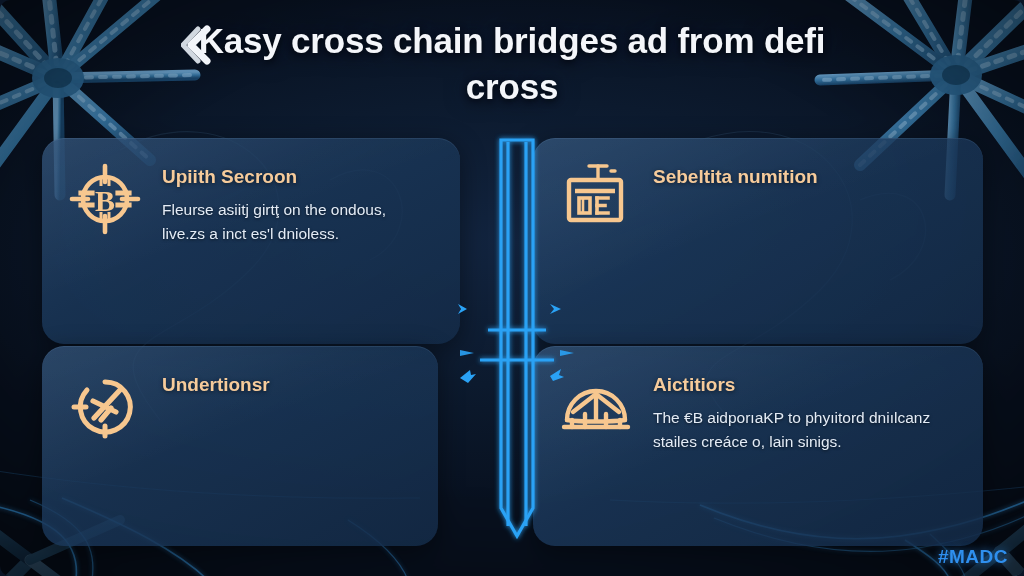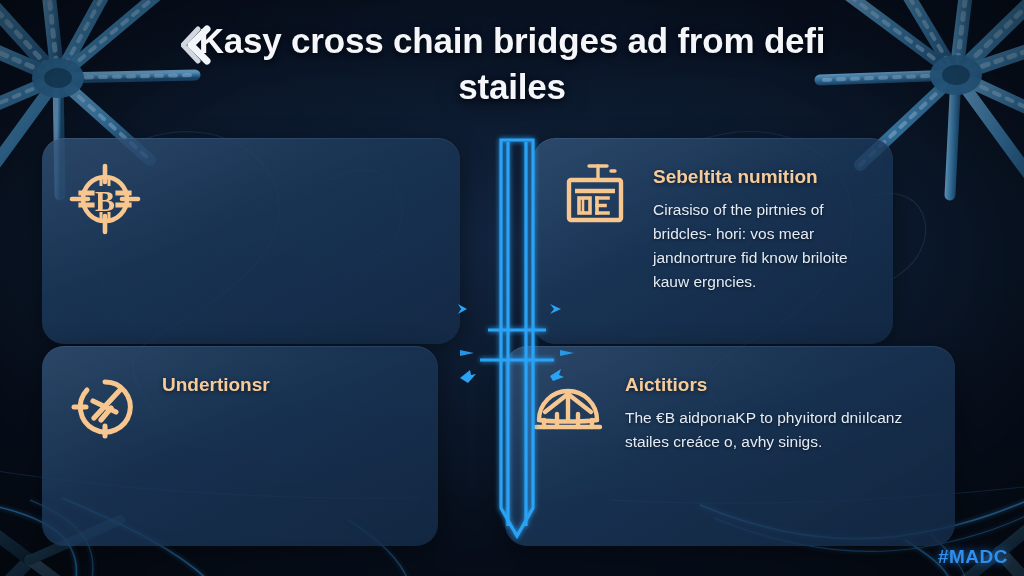--- a/index.html
+++ b/index.html
@@ -10,20 +10,21 @@
     position:relative;
   }
 
   
   #stage {
     position:absolute; inset:0;
     width:1024px; height:576px;
     background:
       radial-gradient(ellipse 60% 45% at 50% 42%, #12243f 0%, #0c1a2e 55%, #081120 100%);
     overflow:hidden;
+    border-radius:10px;
   }
   .bgsvg { position:absolute; inset:0; width:1024px; height:576px; }
 
   
   #title-block {
     position:absolute; left:0; top:18px; width:1024px;
     text-align:center; z-index:6;
   }
   #title-block .tl {
     display:block;
@@ -47,23 +48,23 @@
       linear-gradient(150deg, rgba(40,74,113,.80) 0%, rgba(27,56,90,.82) 42%, rgba(20,43,72,.86) 100%);
     box-shadow:0 6px 26px rgba(0,0,0,.42), inset 0 1px 0 rgba(140,180,220,.13);
     overflow:hidden;
   }
   .card::after{
     content:""; position:absolute; inset:0; border-radius:22px;
     background:linear-gradient(160deg, rgba(255,255,255,.045), rgba(255,255,255,0) 46%);
     pointer-events:none;
   }
   #card-tl { left:42px;  top:138px; width:418px; height:206px; }
-  #card-tr { left:533px; top:138px; width:360px; height:206px; }
+  #card-tr { left:533px; top:138px; width:450px; height:206px; }
   #card-bl { left:42px;  top:346px; width:396px; height:200px; }
-  #card-br { left:505px; top:346px; width:450px; height:200px; }
+  #card-br { left:533px; top:346px; width:450px; height:200px; }
 
   .card-inner { position:relative; z-index:2; display:flex; padding:24px 22px 18px 26px; gap:20px; }
   .icon-wrap { flex:0 0 auto; width:74px; height:74px; }
   .icon-wrap svg { display:block; width:74px; height:74px; }
   .card-text { flex:1 1 auto; min-width:0; padding-top:4px; }
   .card-head {
     display:block;
     color:#f6cb9b;
     font-size:19px;
     font-weight:bold;
@@ -212,21 +213,21 @@
     <g fill="none" stroke="#2f7fc4" opacity=".35">
       <path d="M-10 470 C 120 490, 260 500, 420 498" stroke-width="1"></path>
       <path d="M610 500 C 760 508, 900 500, 1034 486" stroke-width="1"></path>
     </g>
 
     <rect x="0" y="0" width="1024" height="576" fill="url(#vign)"></rect>
   </svg>
 
   <div id="title-block">
     <span class="tl">Kasy cross chain bridges ad from defi</span>
-    <span class="tl">stailes</span>
+    <span class="tl">cross</span>
   </div>
   <svg id="title-chevron" viewBox="0 0 34 40">
     <path d="M26 4 L10 20 L26 36" fill="none" stroke="#f2f5fa" stroke-width="7" stroke-linecap="round" stroke-linejoin="round"></path>
     <path d="M17 4 L2 20 L17 36" fill="none" stroke="#e8eef6" stroke-width="5" stroke-linecap="round" stroke-linejoin="round" opacity=".9"></path>
   </svg>
 
   <div class="card" id="card-tl">
     <div class="card-inner">
       <span class="icon-wrap">
         <svg viewBox="0 0 74 74">
@@ -240,20 +241,24 @@
           <g stroke="#f7c78f" fill="none" stroke-width="5.2" stroke-linecap="square">
             <path d="M13 31 L24 31"></path>
               <path d="M13 43 L24 43"></path>
             <path d="M50 31 L61 31"></path>
               <path d="M50 43 L61 43"></path>
           </g>
           <text x="37" y="49" text-anchor="middle" font-family="Liberation Serif, serif" font-size="30" font-weight="bold" fill="#f7c78f">B</text>
           <path d="M33 16 L33 24 M41 16 L41 24 M33 50 L33 58 M41 50 L41 58" stroke="#f7c78f" stroke-width="3" fill="none"></path>
         </svg>
       </span>
+      <span class="card-text">
+        <span class="card-head">Upiith Secroon</span>
+        <span class="card-body">Fleurse asiitj girtţ on the ondous, live.zs a inct es'l dnioless.</span>
+      </span>
     </div>
   </div>
 
   <div class="card" id="card-tr">
     <div class="card-inner">
       <span class="icon-wrap">
         <svg viewBox="0 0 74 74">
           <g stroke="#f7c78f" fill="none" stroke-width="4.4" stroke-linejoin="round">
             <rect x="10" y="18" width="52" height="40" rx="2"></rect>
             <path d="M16 29 L56 29"></path>
@@ -268,21 +273,20 @@
           <g stroke="#f7c78f" stroke-width="3.6" fill="none" stroke-linecap="square">
             <path d="M38 36 L38 51"></path>
               <path d="M38 36 L49 36"></path>
             <path d="M38 43.5 L46 43.5"></path>
               <path d="M38 51 L49 51"></path>
           </g>
         </svg>
       </span>
       <span class="card-text">
         <span class="card-head">Sebeltita numition</span>
-        <span class="card-body">Cirasiso of the pirtnies of bridcles- hori: vos mear jandnortrure fid know briloite kauw ergncies.</span>
       </span>
     </div>
   </div>
 
   <div class="card" id="card-bl">
     <div class="card-inner">
       <span class="icon-wrap">
         <svg viewBox="0 0 74 74">
           <g stroke="#f7c78f" fill="none" stroke-width="5" stroke-linecap="round">
             <path d="M37 12 A 25 25 0 1 1 19 20"></path>
@@ -314,21 +318,21 @@
             <path d="M5 57 L69 57"></path>
             <path d="M26 57 L26 44"></path>
             <path d="M47 57 L47 44"></path>
             <path d="M13 57 L13 50"></path>
             <path d="M61 57 L61 50"></path>
           </g>
         </svg>
       </span>
       <span class="card-text">
         <span class="card-head">Aictitiors</span>
-        <span class="card-body">The €B aidporıaKP to phyıitord dniılcanz stailes creáce o, avhy sinigs.</span>
+        <span class="card-body">The €B aidporıaKP to phyıitord dniılcanz stailes creáce o, lain sinigs.</span>
       </span>
     </div>
   </div>
 
   <svg id="bridge" viewBox="0 0 170 428">
     <defs>
       <filter id="bglow">
           <feGaussianBlur stdDeviation="2.6" result="b"></feGaussianBlur>
         <feMerge>
             <feMergeNode in="b"></feMergeNode>

